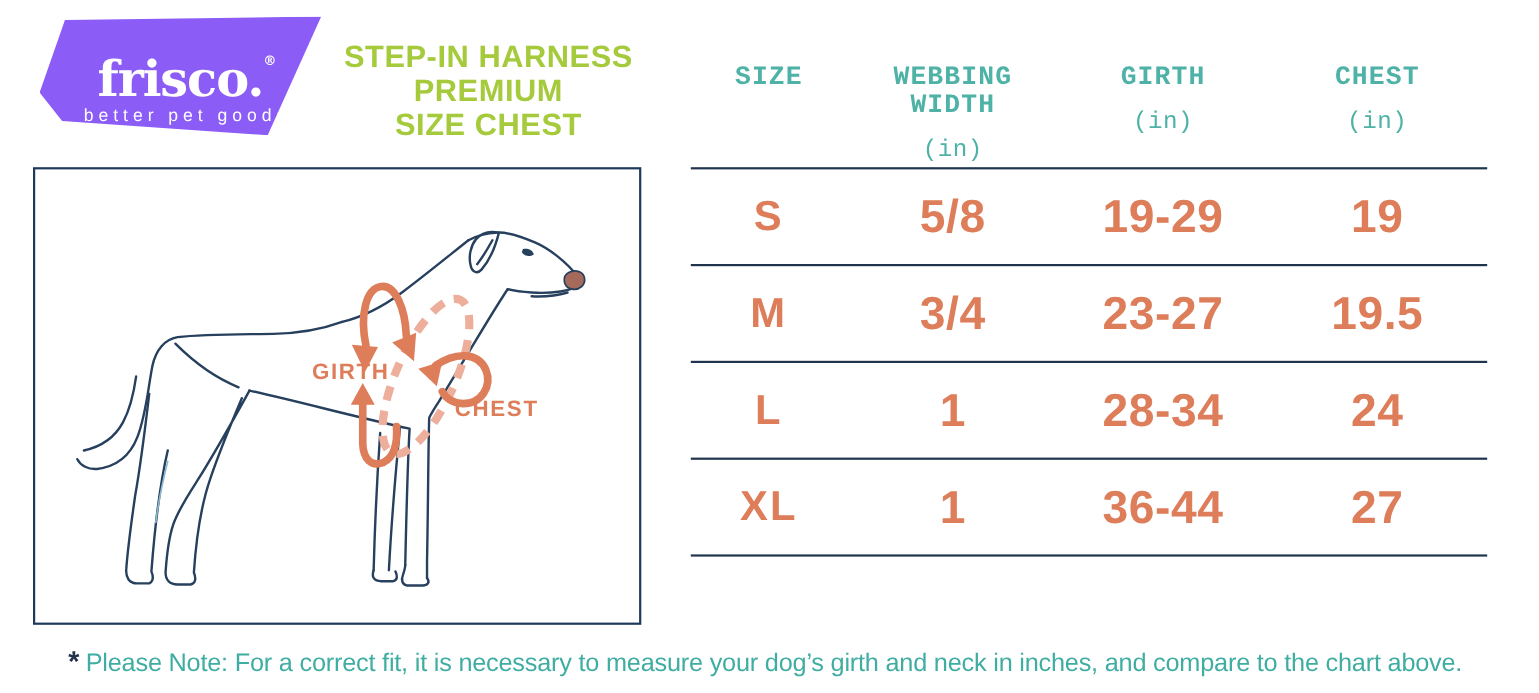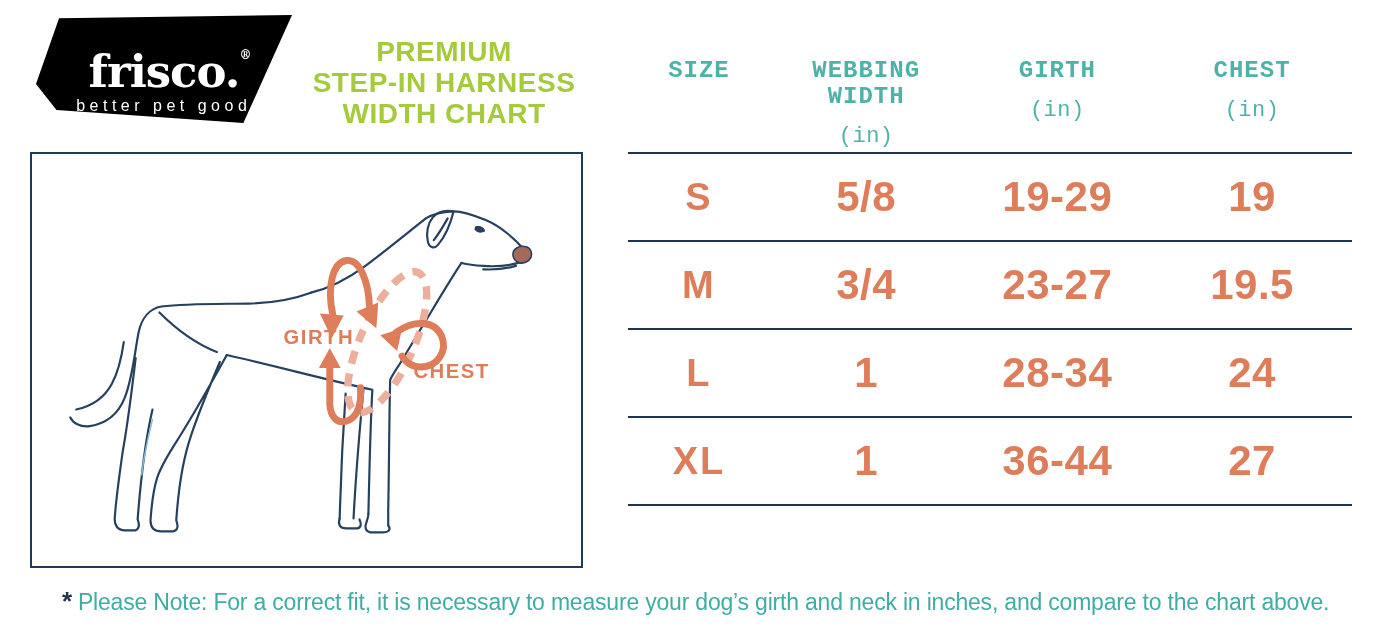--- a/index.html
+++ b/index.html
@@ -2,21 +2,21 @@
 <html><head>
 <meta charset="utf-8">
 <style>
   * { margin:0; padding:0; box-sizing:border-box; }
   html,body { width:1399px; height:630px; background:#ffffff; overflow:hidden;
               font-family:"Liberation Sans", sans-serif; }
   .stage { position:relative; width:1399px; height:630px; background:#fff; }
 
   
   .logo { position:absolute; left:36px; top:15px; width:256px; height:108px;
-          background:#000000; color:#fff; text-align:center;
+          background:#8b5cf6; color:#fff; text-align:center;
           clip-path:polygon(9% 3%, 100% 0%, 81% 100%, 8% 88%, 0% 64%);
           padding-top:17px; }
   .logo .brand { font-family:"DejaVu Serif", serif; font-weight:bold;
                  font-size:45px; line-height:46px; letter-spacing:-1px;
                  padding-left:12px; }
   .logo .reg { font-size:12px; vertical-align:28px; letter-spacing:0; }
   .logo .tagline { font-size:16px; letter-spacing:4.5px; margin-top:2px;
                    padding-left:12px; }
 
   
@@ -58,23 +58,23 @@
 <div class="stage">
 
   <div class="logo">
     <div class="brand">
       <span>frisco.</span><span class="reg">®</span>
     </div>
     <div class="tagline">better pet goods</div>
   </div>
 
   <div class="title">
+    <div>STEP-IN HARNESS</div>
     <div>PREMIUM</div>
-    <div>STEP-IN HARNESS</div>
-    <div>WIDTH CHART</div>
+    <div>SIZE CHEST</div>
   </div>
 
   <div class="dogbox">
     <svg viewBox="0 0 553 416">
 
       <g stroke="#27405E" stroke-width="2.2" fill="none" stroke-linecap="round" stroke-linejoin="round">
 
         <path d="M 497 98 C 488 86 472 73 458 67 C 446 62 434 57.5 424 58 C 414 58.5 404 61 397 65"></path>
 
         <path d="M 496 108 C 486 112 470 114 455 113 C 447 112.5 439 111.5 433 110"></path>

